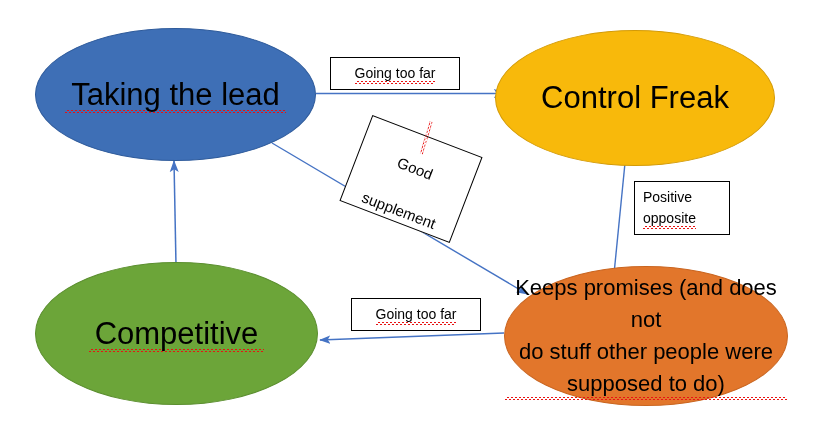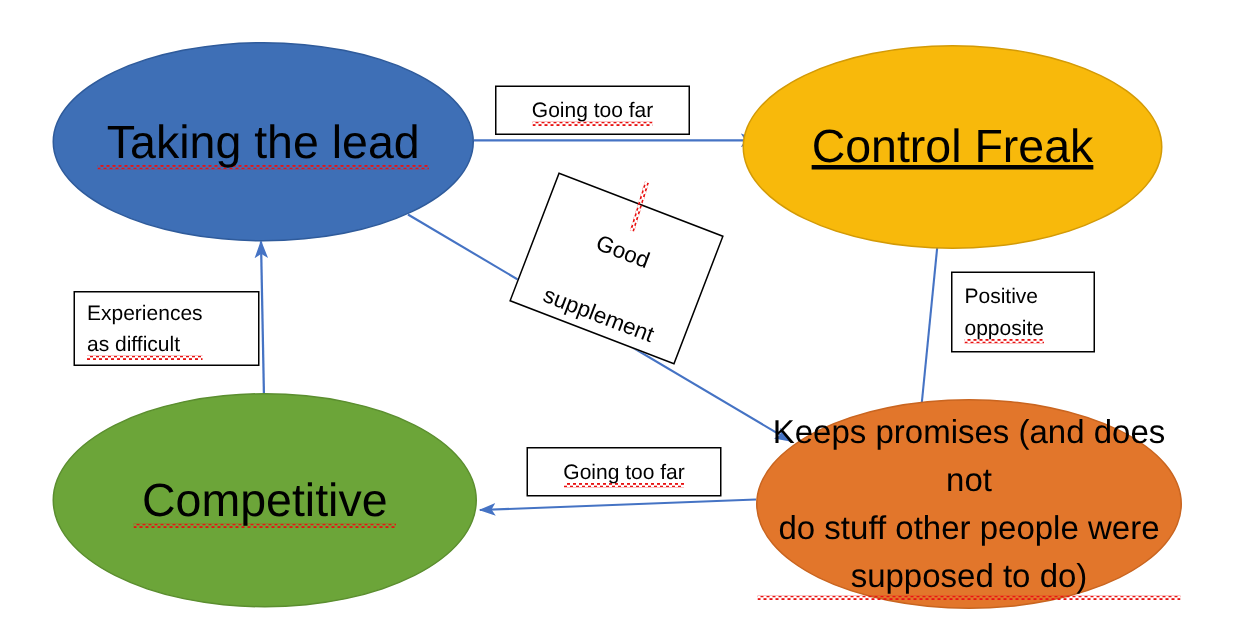--- a/index.html
+++ b/index.html
@@ -52,21 +52,21 @@
     left: 35px; top: 28px; width: 281px; height: 133px;
     background: #3E6FB6;
     border: 1.4px solid #2f5b9b;
   }
   .node-blue .node-label { font-size: 31px; }
   .node-amber {
     left: 495px; top: 30px; width: 280px; height: 136px;
     background: #F8B90B;
     border: 1.4px solid #d39a06;
   }
-  .node-amber .node-label { font-size: 31px; text-decoration: underline; }
+  .node-amber .node-label { font-size: 31px; }
   .node-green {
     left: 35px; top: 262px; width: 283px; height: 143px;
     background: #6CA539;
     border: 1.4px solid #5b8e2f;
   }
   .node-green .node-label { font-size: 31px; }
   .node-orange {
     left: 504px; top: 266px; width: 284px; height: 140px;
     background: #E2762B;
     border: 1.4px solid #c96520;
@@ -172,18 +172,14 @@
 
   <div class="callout callout-positive">
     <span class="sq">Positive
 opposite</span>
   </div>
 
   <div class="callout callout-going-far-bottom">
     <span class="sq">Going too far</span>
   </div>
 
-  <div class="callout callout-experiences">
-    <span class="sq">Experiences
-as difficult</span>
-  </div>
 
 </div>
 
 </body></html>

